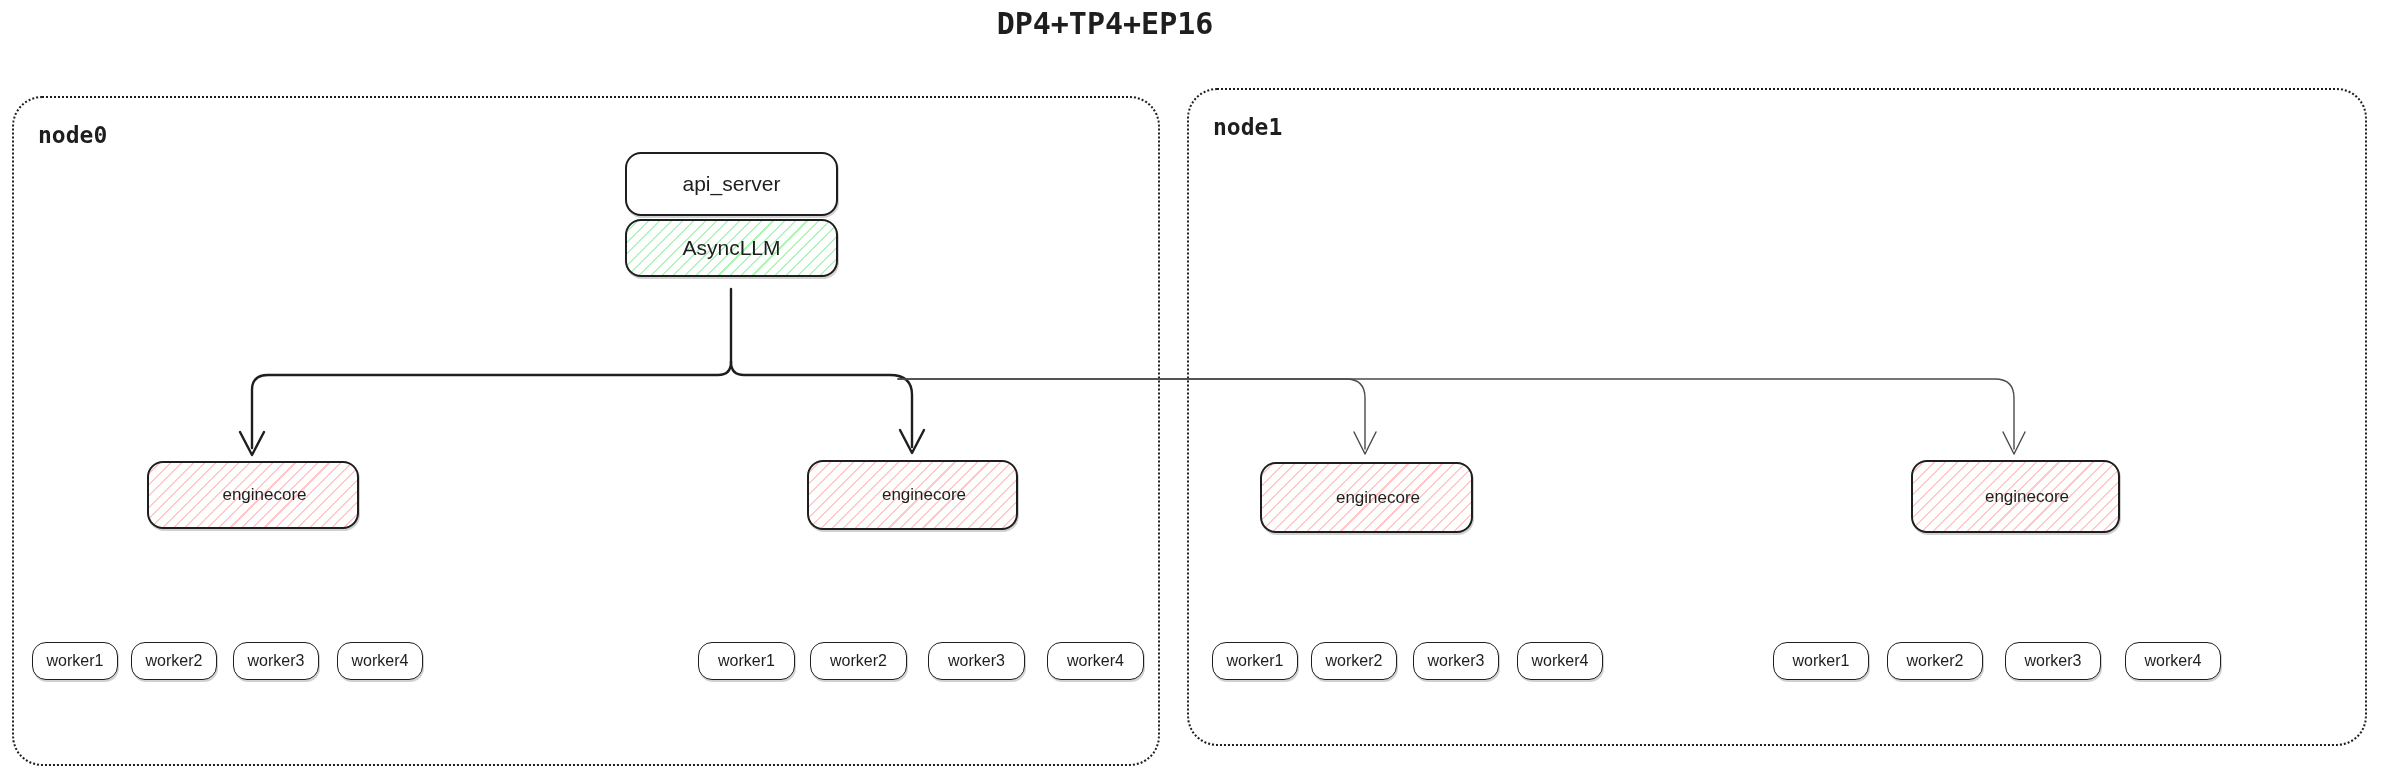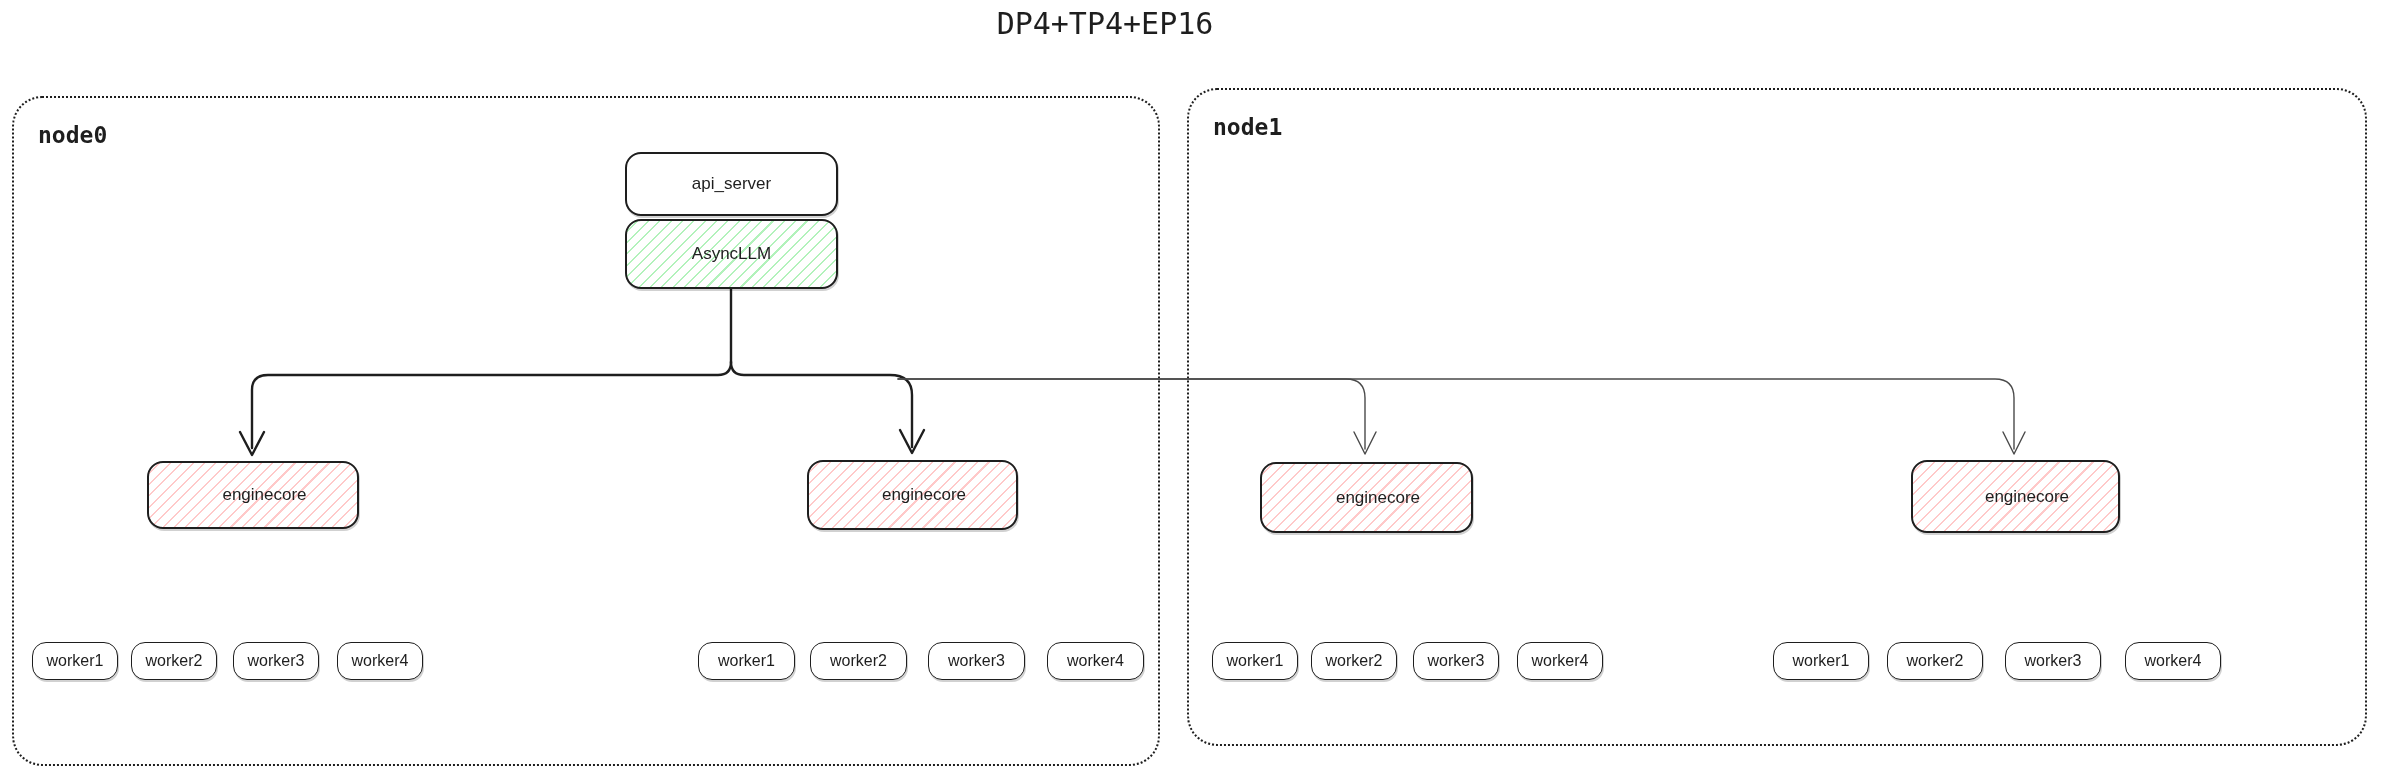--- a/index.html
+++ b/index.html
@@ -9,21 +9,21 @@
     background:var(--bg,#ffffff);
     font-family:"Liberation Sans", sans-serif;
     color:var(--ink,#1e1e1e);
     overflow:hidden;
   }
   .diagram-title{
     position:absolute;
     left:1105px;top:6px;
     transform:translateX(-50%);
     font-family:"DejaVu Sans Mono", monospace;
-    font-size:30px;font-weight:400;
+    font-size:30px;font-weight:700;
     white-space:nowrap;
     color:var(--ink,#1e1e1e);
   }
   .node-box{
     position:absolute;
     border:2.2px dotted var(--ink,#1e1e1e);
     border-radius:30px;
     background:transparent;
     z-index:0;
   }
@@ -47,21 +47,21 @@
     display:flex;align-items:center;justify-content:center;
     border:2px solid var(--ink,#1e1e1e);
     background:#fff;
     box-sizing:border-box;
     z-index:2;
     box-shadow:1px 2px 0 rgba(0,0,0,0.18);
     white-space:nowrap;
   }
   .stack-box{
     border-radius:16px;
-    font-size:17px;
+    font-size:21px;
   }
   .hatch-green{
     background:repeating-linear-gradient(135deg, transparent 0px, transparent 6.5px, var(--green,#b2f2bb) 6.5px, var(--green,#b2f2bb) 8px), #fff;
   }
   .hatch-red{
     background:repeating-linear-gradient(135deg, transparent 0px, transparent 6.5px, var(--red,#ffc9c9) 6.5px, var(--red,#ffc9c9) 8px), #fff;
   }
   .enginecore-box{
     border-radius:16px;
     font-size:17px;
@@ -97,21 +97,21 @@
     <path class="c-thin" d="M 898 379 L 1346 379 Q 1365 379 1365 398 L 1365 449"></path>
     <path class="c-thin" d="M 1354 432 L 1365 454 L 1376 432"></path>
     <path class="c-thin" d="M 898 379 L 1995 379 Q 2014 379 2014 398 L 2014 449"></path>
     <path class="c-thin" d="M 2003 432 L 2014 454 L 2025 432"></path>
   </svg>
 
   <div class="box stack-box" style="left:625px;top:152px;width:213px;height:64px;">
     <span>api_server</span>
   </div>
 
-  <div class="box stack-box hatch-green" style="left:625px;top:219px;width:213px;height:70px;">
+  <div class="box stack-box hatch-green" style="left:625px;top:219px;width:213px;height:58px;">
     <span>AsyncLLM</span>
   </div>
 
 <div class="box enginecore-box hatch-red" style="left: 147px; top: 461px; width: 212px; height: 68px;">
       <span>enginecore</span>
     </div>
     <div class="box worker-box" style="left: 32px; top: 642px; width: 86px; height: 38px;">
       <span>worker1</span>
     </div>
     <div class="box worker-box" style="left: 131px; top: 642px; width: 86px; height: 38px;">

